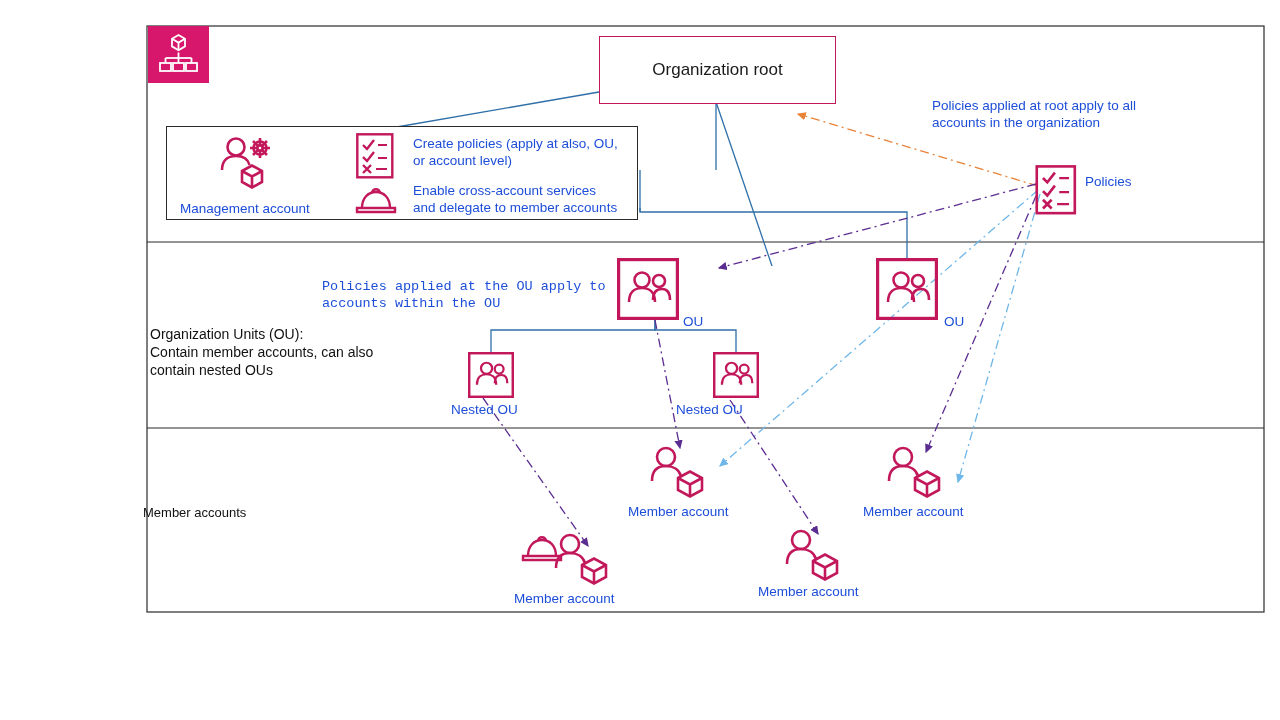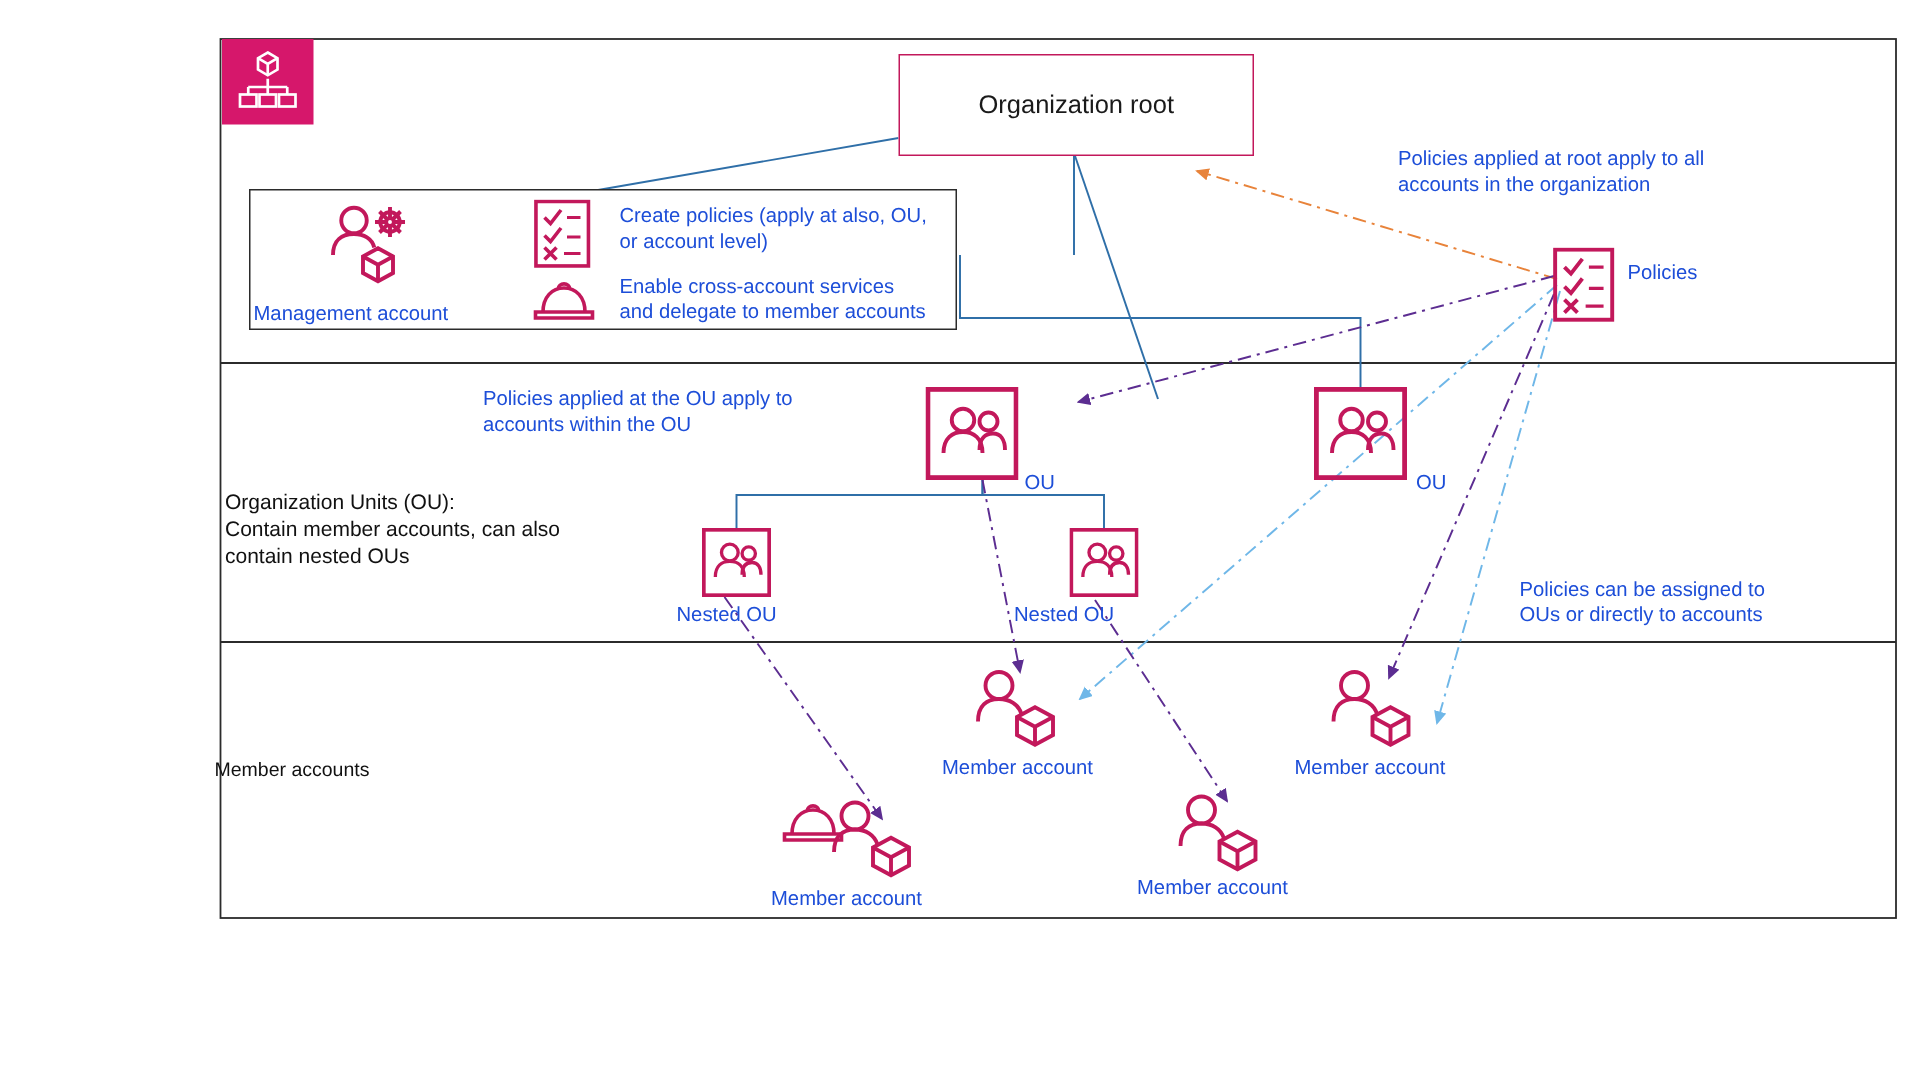--- a/index.html
+++ b/index.html
@@ -152,21 +152,21 @@
         <circle cx="22" cy="13" r="8.5"></circle>
         <path d="M8 36 C8 26 14 22 22 22 C28.5 22 34 25 35.5 31"></path>
         <circle cx="46" cy="14" r="6.5"></circle>
         <path d="M46 4 L46 24 M36 14 L56 14 M39 7 L53 21 M53 7 L39 21"></path>
         <circle cx="46" cy="14" r="2.6" fill="#ffffff"></circle>
         <path d="M28 37 L38 31.5 L48 37 L48 48 L38 53.5 L28 48 Z"></path>
         <path d="M28 37 L38 42.5 L48 37 M38 42.5 L38 53.5"></path>
       </g>
     </svg>
   </div>
-  <div class="lbl" style="left:133px; top:200px;text-align:right;">Management account</div>
+  <div class="lbl" style="left:144px; top:200px;text-align:right;">Management account</div>
 
   <div class="node" style="left:320px; top:133px;">
     <svg class="icon" width="38" height="46" viewBox="0 0 38 46">
       <rect x="1.3" y="1.3" width="35" height="43" fill="none" stroke="#c2185b" stroke-width="2.4"></rect>
       <path d="M7 12 L11 16 L18 7" fill="none" stroke="#c2185b" stroke-width="2.4"></path>
       <path d="M7 24 L11 28 L18 19" fill="none" stroke="#c2185b" stroke-width="2.4"></path>
       <path d="M7 32 L15 40 M15 32 L7 40" fill="none" stroke="#c2185b" stroke-width="2.4"></path>
       <path d="M22 12 L31 12 M22 25 L31 25 M20 36 L31 36" fill="none" stroke="#c2185b" stroke-width="2"></path>
     </svg>
   </div>
@@ -191,23 +191,21 @@
       <path d="M7 12 L11 16 L18 7" fill="none" stroke="#c2185b" stroke-width="2.4"></path>
       <path d="M7 24 L11 28 L18 19" fill="none" stroke="#c2185b" stroke-width="2.4"></path>
       <path d="M7 32 L15 40 M15 32 L7 40" fill="none" stroke="#c2185b" stroke-width="2.4"></path>
       <path d="M22 12 L31 12 M22 25 L31 25 M20 36 L31 36" fill="none" stroke="#c2185b" stroke-width="2"></path>
     </svg>
   </div>
   <div class="lbl" style="left:1049px; top:173px;">Policies</div>
 
   <div class="lbl" style="left:896px; top:97px;">Policies applied at root apply to all
 accounts in the organization</div>
-  <div class="lbl" style="left:977px; top:384px;">Policies can be assigned to
-OUs or directly to accounts</div>
-  <div class="lbl" style="left:286px; top:257px;">Policies applied at the OU apply to
+  <div class="lbl" style="left:286px; top:278px;font-family:Liberation Mono, monospace;">Policies applied at the OU apply to
 accounts within the OU</div>
 
   <div class="tier-title" style="left:114px; top:325px;">Organization Units (OU):
 Contain member accounts, can also
 contain nested OUs</div>
 
   <div class="tier-title" style="left:107px; top:505px; font-size:13px;">Member accounts</div>
 
   <div class="node" style="left:581px; top:258px;">
     <svg class="icon" width="62" height="62" viewBox="0 0 62 62">

